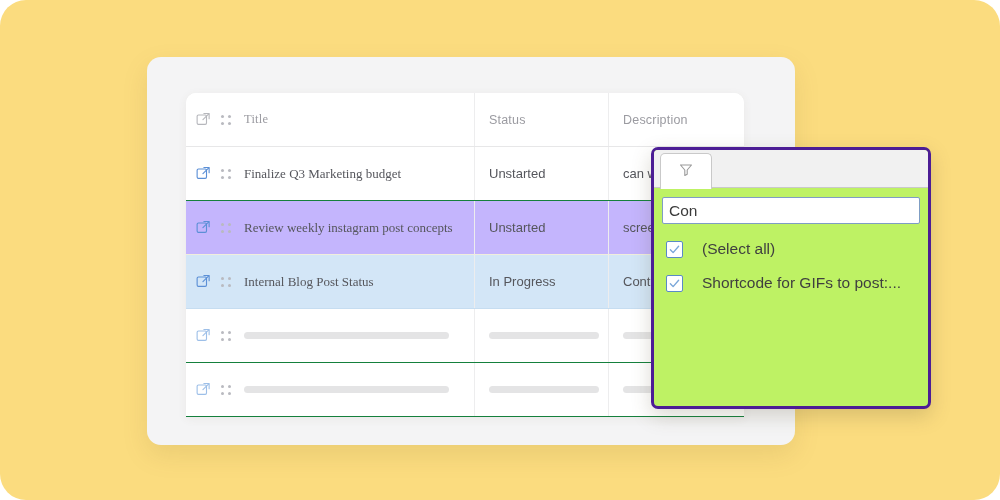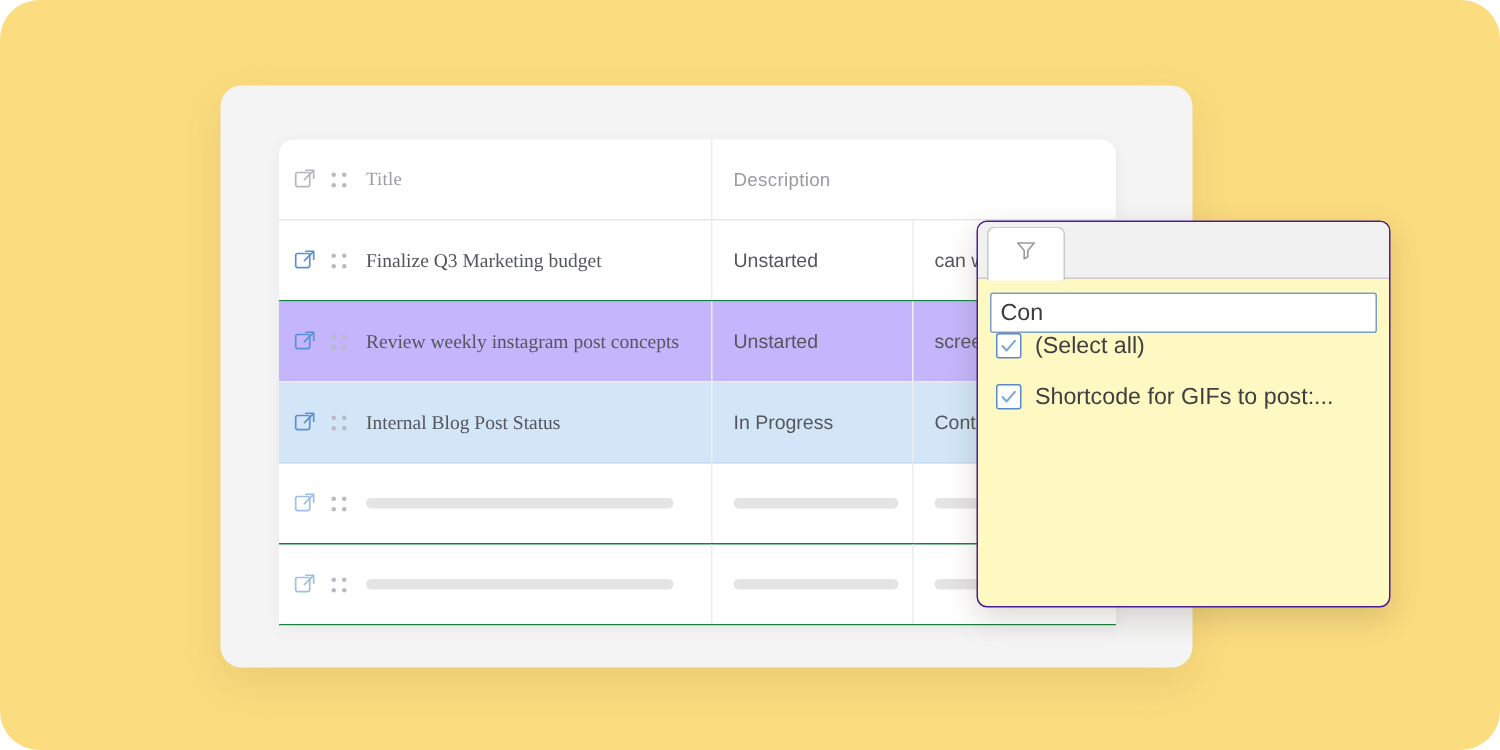--- a/index.html
+++ b/index.html
@@ -156,22 +156,22 @@
     background: #b9bac0;
   }
 
   
   #filter-popup {
     position: absolute;
     left: 651px;
     top: 147px;
     width: 274px;
     height: 256px;
-    background: #fef9c3;
-    border: 1px solid #4c1d95;
+    background: #bef264;
+    border: 3px solid #4c1d95;
     border-radius: 7px;
     box-shadow: 0 7px 20px rgba(90,80,50,0.22);
     overflow: hidden;
   }
   #tabstrip {
     position: relative;
     height: 37px;
     background: #f1f1f1;
     border-bottom: 1px solid #c9c9c9;
   }
@@ -201,22 +201,22 @@
     border-radius: 2px;
     background: #ffffff;
     font-family: "Liberation Sans", sans-serif;
     font-size: 15.5px;
     color: #3b3b3b;
     padding: 0 6px;
     outline: none;
   }
   .opt-row {
     display: flex;
-    align-items: flex-start;
-    gap: 9px;
+    align-items: flex-end;
+    gap: 19px;
     height: 34px;
     padding-left: 4px;
   }
   .checkbox {
     width: 15px; height: 15px;
     flex: 0 0 15px;
     border: 1px solid #5a8ac6;
     border-radius: 2px;
     background: #ffffff;
     display: flex;
@@ -254,20 +254,23 @@
         <span class="dots">
           <i></i>
             <i></i>
             <i></i>
             <i></i>
         </span>
       </div>
       <div class="cell-title">
         <span class="hdr-text">Title</span>
       </div>
+      <div class="cell-status">
+        <span class="hdr-text">Status</span>
+      </div>
       <div class="cell-desc">
         <span class="hdr-text">Description</span>
       </div>
     </div>
 
     <div class="trow">
       <div class="cell-icons">
         <span>
           <svg class="icon-extlink" viewBox="0 0 16 16" fill="none">
             <rect x="1.2" y="3.2" width="10" height="10" rx="1.4" stroke="#5b8fd6" stroke-width="1.2"></rect>

